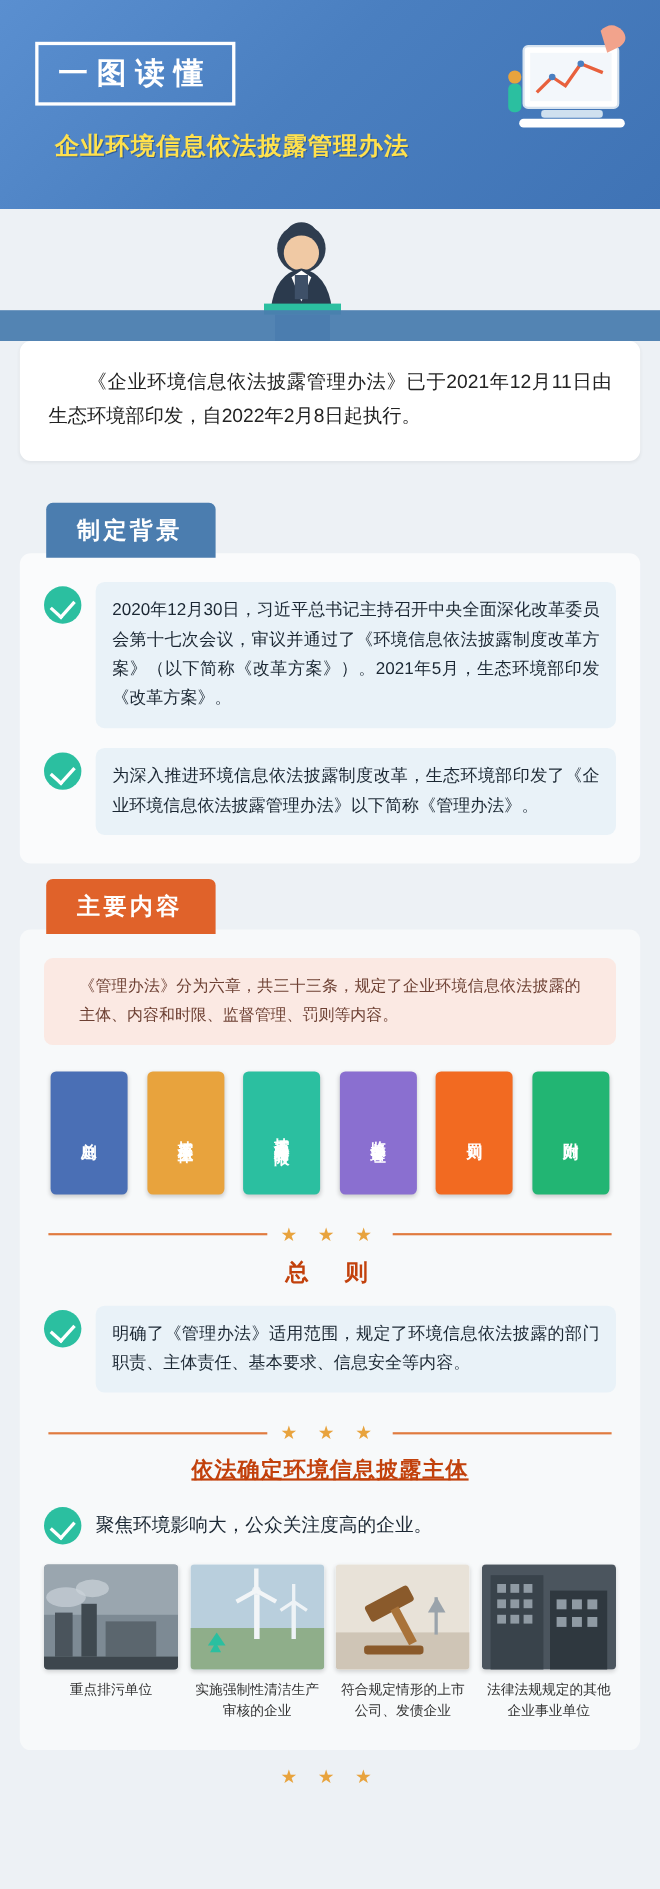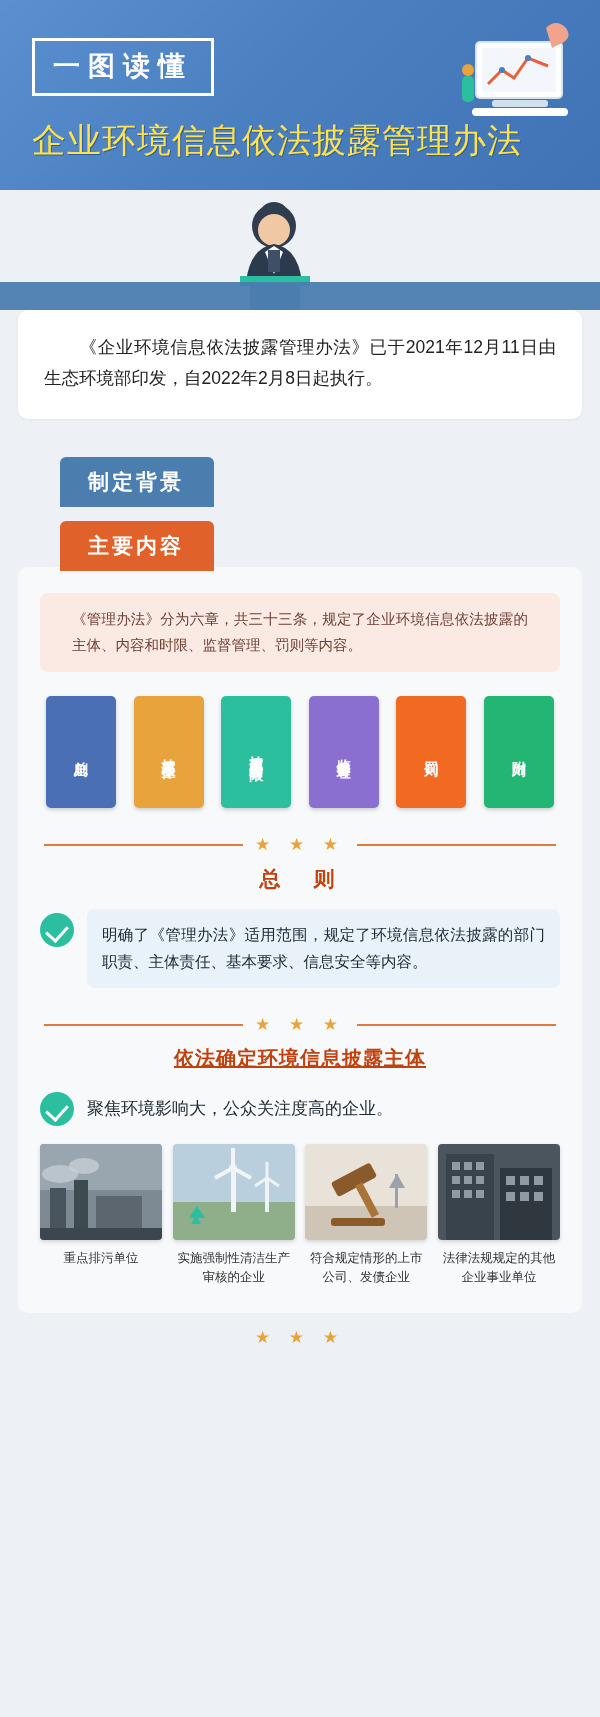--- a/index.html
+++ b/index.html
@@ -36,25 +36,25 @@
     padding: 7px 18px 9px 18px;
     color: #ffffff;
     font-size: 27px;
     letter-spacing: 8px;
     font-weight: bold;
     font-family: "Liberation Serif", serif;
     background: transparent;
   }
   .header-title {
     position: absolute;
-    left: 32px;
+    left: 50px;
     top: 118px;
     color: #ffe14d;
-    font-size: 34px;
-    font-weight: normal;
+    font-size: 22px;
+    font-weight: bold;
     letter-spacing: 1px;
     font-family: "Liberation Serif", serif;
     text-shadow: 1px 1px 0 #2f5d99;
   }
   .header-art {
     position: absolute;
     right: 14px;
     top: 12px;
     width: 140px;
     height: 110px;
@@ -82,21 +82,21 @@
     color: #222;
     text-align: justify;
     box-shadow: 0 1px 3px rgba(0,0,0,0.05);
   }
   .intro-card .indent { display: inline-block; width: 2em; }
 
   
   .section { margin-top: 14px; }
   .sec-tab {
     display: inline-block;
-    margin-left: 60px;
+    margin-left: 42px;
     color: #fff;
     font-size: 21px;
     font-weight: bold;
     letter-spacing: 3px;
     padding: 11px 30px 11px 28px;
     border-radius: 6px 6px 0 0;
     position: relative;
     z-index: 3;
     font-family: "Liberation Serif", serif;
   }
@@ -284,20 +284,30 @@
         <rect x="0" y="92" width="600" height="28" fill="#4b7daf" opacity="0.95"></rect>
       </svg>
     </div>
     <div class="intro-card">
       <span class="indent"></span><span>《企业环境信息依法披露管理办法》已于2021年12月11日由生态环境部印发，自2022年2月8日起执行。</span>
     </div>
   </div>
 
   <div class="section">
     <div class="sec-tab blue">制定背景</div>
+    <div class="sec-body">
+      <div class="bullet-row">
+        <div class="check"></div>
+        <div class="bullet-text">2020年12月30日，习近平总书记主持召开中央全面深化改革委员会第十七次会议，审议并通过了《环境信息依法披露制度改革方案》（以下简称《改革方案》）。2021年5月，生态环境部印发《改革方案》。</div>
+      </div>
+      <div class="bullet-row">
+        <div class="check"></div>
+        <div class="bullet-text">为深入推进环境信息依法披露制度改革，生态环境部印发了《企业环境信息依法披露管理办法》以下简称《管理办法》。</div>
+      </div>
+    </div>
   </div>
 
   <div class="section">
     <div class="sec-tab orange">主要内容</div>
     <div class="sec-body white">
 
       <div class="summary-box">《管理办法》分为六章，共三十三条，规定了企业环境信息依法披露的主体、内容和时限、监督管理、罚则等内容。</div>
 
       <div class="chapters">
         <div class="chapter" style="background:#4a6fb5">总则</div>

